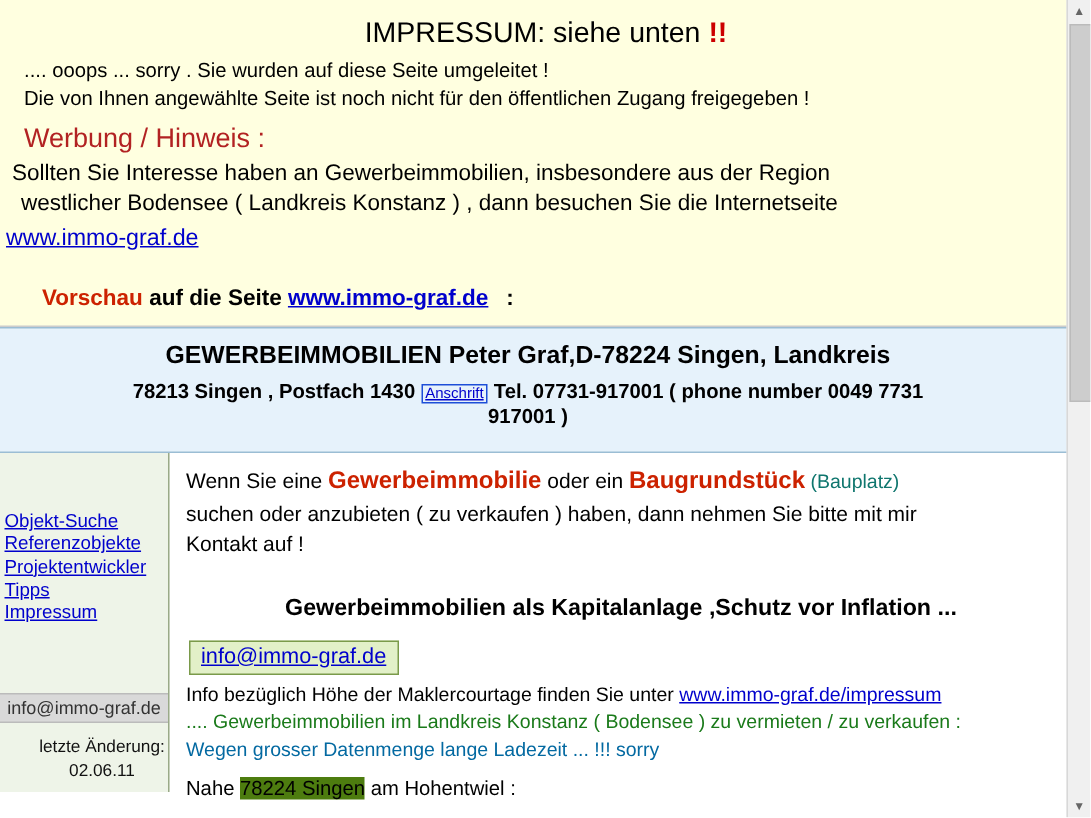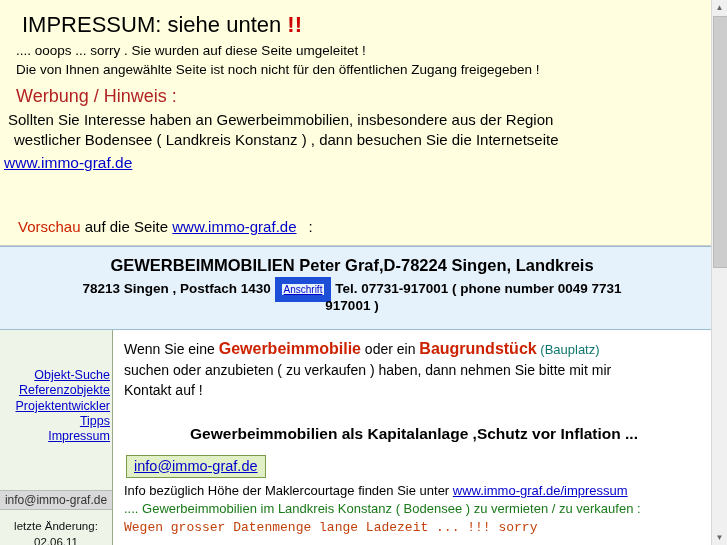--- a/index.html
+++ b/index.html
@@ -68,23 +68,24 @@
     border-bottom: 1px solid #cccccc;
     padding: 10px 0 8px 0;
     min-height: 205px;
     box-sizing: border-box;
   }
   .line {
     padding: 0 6px;
     line-height: 1.33;
   }
   .impressum-line {
-    font-size: 22px;
+    font-size: 19px;
     padding-left: 22px;
     margin-bottom: 3px;
+    text-align: center;
   }
   .impressum-line .excl {
     color: #cc0000;
     font-weight: bold;
   }
   .small-line {
     font-size: 13.5px;
     padding-left: 16px;
     margin-bottom: 1px;
   }
@@ -108,22 +109,23 @@
   .immo-link-big {
     font-size: 15.5px;
     color: #0000cc;
     text-decoration: underline;
     display: inline-block;
     margin-top: 2px;
     padding-left: 0px;
   }
   .vorschau-row {
     font-size: 15px;
-    padding-left: 18px;
-    margin-top: 44px;
+    padding-left: 28px;
+    margin-top: 20px;
+    font-weight: bold;
   }
   .vorschau-word {
     color: #cc2200;
   }
 
   
   .blueband {
     background: #e6f2fb;
     border-top: 1px solid #9bbdd4;
     border-bottom: 1px solid #9bbdd4;
@@ -141,41 +143,40 @@
     font-size: 13.5px;
     font-weight: bold;
     margin-top: 4px;
     line-height: 1.3;
   }
   .anschrift {
     font-size: 10px;
     font-weight: normal;
     color: #0000cc;
     text-decoration: underline;
-    border: 7px solid #1d4ed8;
+    border: 1px solid #1d4ed8;
     padding: 0 2px;
   }
 
   
   .main {
     display: flex;
     align-items: stretch;
     height: 226px;
   }
   .sidebar {
     width: 113px;
     min-width: 113px;
     background: #eef4e8;
     border-right: 1px solid #9aaa88;
     position: relative;
     box-sizing: border-box;
   }
   .sidebar .navlist {
     padding: 38px 2px 0 2px;
-    text-align: right;
   }
   .sidebar .navlist a {
     display: block;
     font-size: 12.5px;
     color: #0000cc;
     text-decoration: underline;
     line-height: 1.22;
     padding-left: 1px;
   }
   .sidebar .mailbox {
@@ -187,21 +188,21 @@
     border-top: 1px solid #bbb;
     border-bottom: 1px solid #bbb;
     font-size: 12px;
     color: #333;
     text-align: center;
     padding: 2px 0;
     box-sizing: border-box;
   }
   .sidebar .lastchange {
     position: absolute;
-    left: 0;
+    left: 12px;
     bottom: 6px;
     width: 112px;
     text-align: center;
     font-size: 11.5px;
     color: #111;
     line-height: 1.35;
   }
 
   .article {
     flex: 1;
@@ -243,24 +244,24 @@
     text-decoration: underline;
     font-size: 14.5px;
     padding: 2px 7px 3px 7px;
     margin: 2px 0 4px 2px;
   }
   .art-line {
     font-size: 13px;
     line-height: 1.45;
   }
   .art-line.green { color: #1a7a1a; }
-  .art-line.red { color: #c2410c; font-family: Liberation Mono, monospace; }
+  .art-line.red { color: #0369a1; }
   .art-line.bigger { font-size: 13.5px; }
   .hl-green {
-    background: #737373;
+    background: #4d7c0f;
   }
 </style>
 </head>
 <body>
 
 <div id="page">
 
   <div class="content">
 
     <div class="banner">

